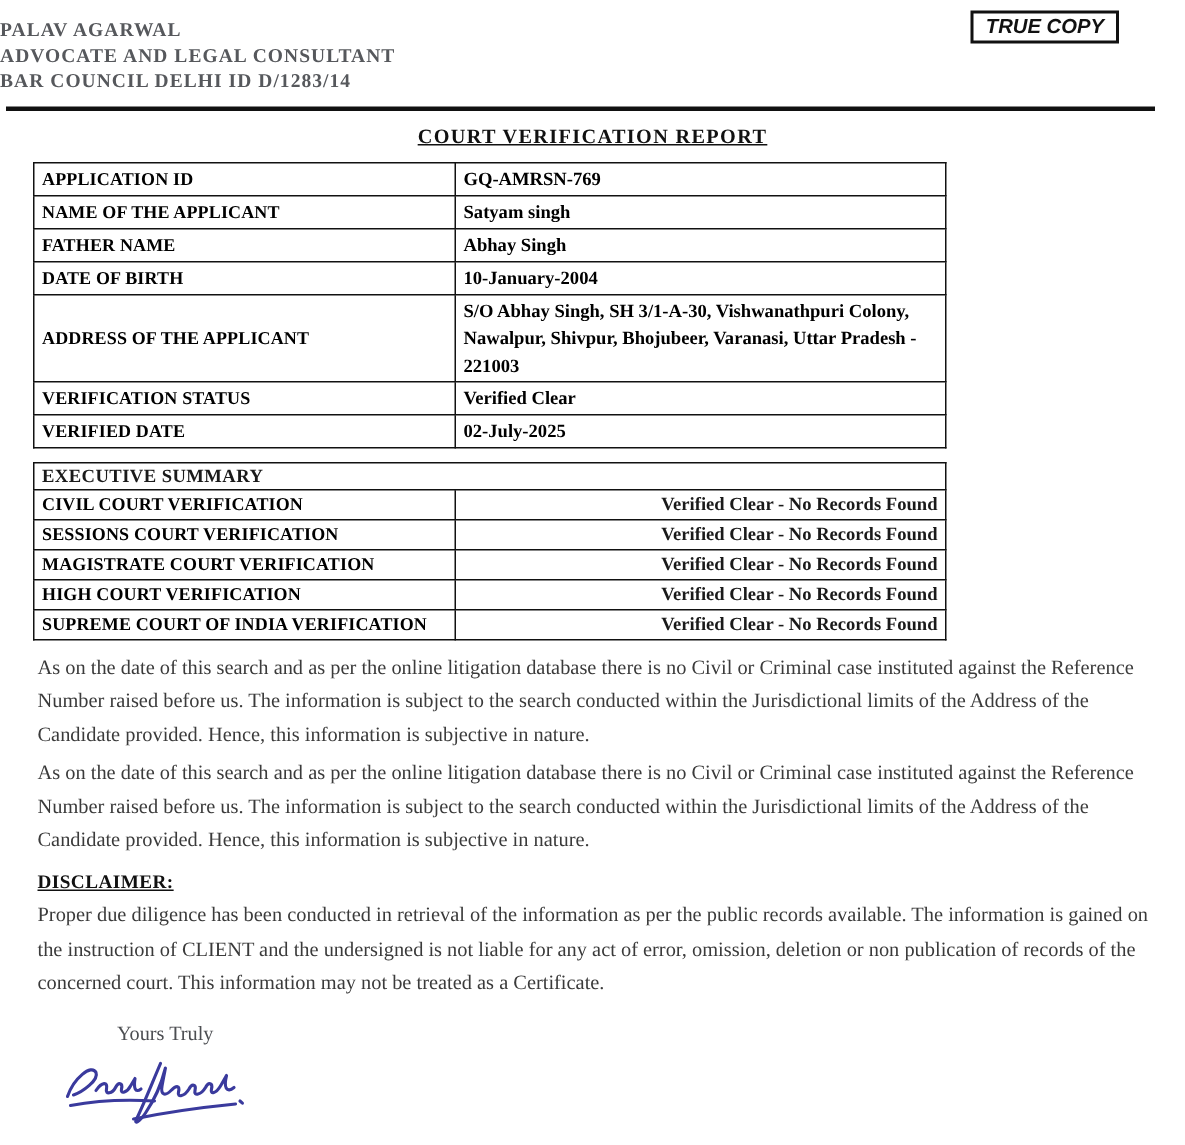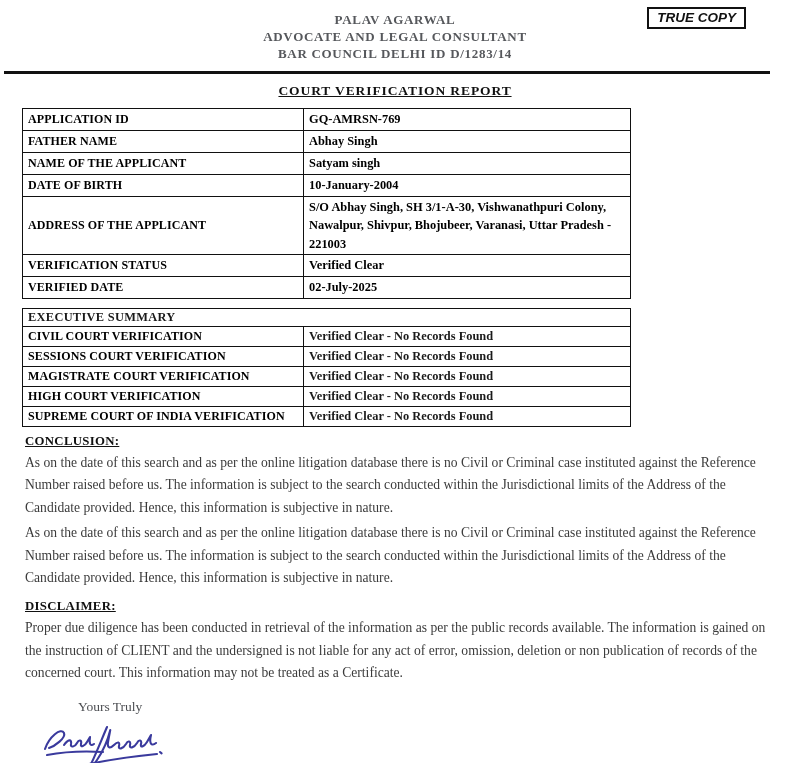--- a/index.html
+++ b/index.html
@@ -7,21 +7,20 @@
     position:relative;
     width:790px; height:763px;
     background:#ffffff;
     font-family:"Liberation Serif", serif;
     color:#1a1a1a;
     overflow:hidden;
   }
 
   
   .letterhead {
-    text-align:center;
     padding-top:11px;
     font-weight:bold;
     font-size:13px;
     line-height:17px;
     letter-spacing:0.7px;
     color:#56585c;
   }
   .stamp {
     position:absolute; top:7px; right:44px;
     border:2px solid #111;
@@ -75,21 +74,21 @@
   .tbl2 { margin-top:7px; }
   .tbl2 tr { height:20px; }
   .tbl2 tr.hd { height:17px; }
   .exec-head {
     text-align:left;
     font-weight:bold;
     font-size:12.4px;
     letter-spacing:0.3px;
   }
   .tbl2 .valc {
-    text-align:left;
+    text-align:right;
     font-weight:bold;
     font-size:12.4px;
   }
 
   
   .sections { margin:7px 24px 0 25px; }
   .sec-heading {
     font-weight:bold;
     font-size:12.8px;
     letter-spacing:0.3px;
@@ -135,26 +134,26 @@
     <colgroup>
         <col class="c1">
         <col>
       </colgroup>
     <tbody>
         <tr>
       <td class="lbl">APPLICATION ID</td>
       <td class="val">GQ-AMRSN-769</td>
     </tr>
     <tr>
+      <td class="lbl">NAME OF THE APPLICANT</td>
+      <td class="val">Satyam singh</td>
+    </tr>
+    <tr>
       <td class="lbl">FATHER NAME</td>
       <td class="val">Abhay Singh</td>
-    </tr>
-    <tr>
-      <td class="lbl">NAME OF THE APPLICANT</td>
-      <td class="val">Satyam singh</td>
     </tr>
     <tr>
       <td class="lbl">DATE OF BIRTH</td>
       <td class="val">10-January-2004</td>
     </tr>
     <tr class="tall">
       <td class="lbl">ADDRESS OF THE APPLICANT</td>
       <td class="val">S/O Abhay Singh, SH 3/1-A-30, Vishwanathpuri Colony, Nawalpur, Shivpur, Bhojubeer, Varanasi, Uttar Pradesh - 221003</td>
     </tr>
     <tr>
@@ -194,21 +193,20 @@
       <td class="valc">Verified Clear - No Records Found</td>
     </tr>
     <tr>
       <td class="lbl">SUPREME COURT OF INDIA VERIFICATION</td>
       <td class="valc">Verified Clear - No Records Found</td>
     </tr>
   </tbody>
     </table>
 
   <div class="sections">
-    <div class="sec-heading first">CONCLUSION:</div>
     <p class="sec-body">As on the date of this search and as per the online litigation database there is no Civil or Criminal case instituted against the Reference Number raised before us. The information is subject to the search conducted within the Jurisdictional limits of the Address of the Candidate provided. Hence, this information is subjective in nature.</p>
 
     <p class="sec-body">As on the date of this search and as per the online litigation database there is no Civil or Criminal case instituted against the Reference Number raised before us. The information is subject to the search conducted within the Jurisdictional limits of the Address of the Candidate provided. Hence, this information is subjective in nature.</p>
 
     <div class="sec-heading">DISCLAIMER:</div>
     <p class="sec-body">Proper due diligence has been conducted in retrieval of the information as per the public records available. The information is gained on the instruction of CLIENT and the undersigned is not liable for any act of error, omission, deletion or non publication of records of the concerned court. This information may not be treated as a Certificate.</p>
   </div>
 
   <div class="closing">Yours Truly</div>
 

